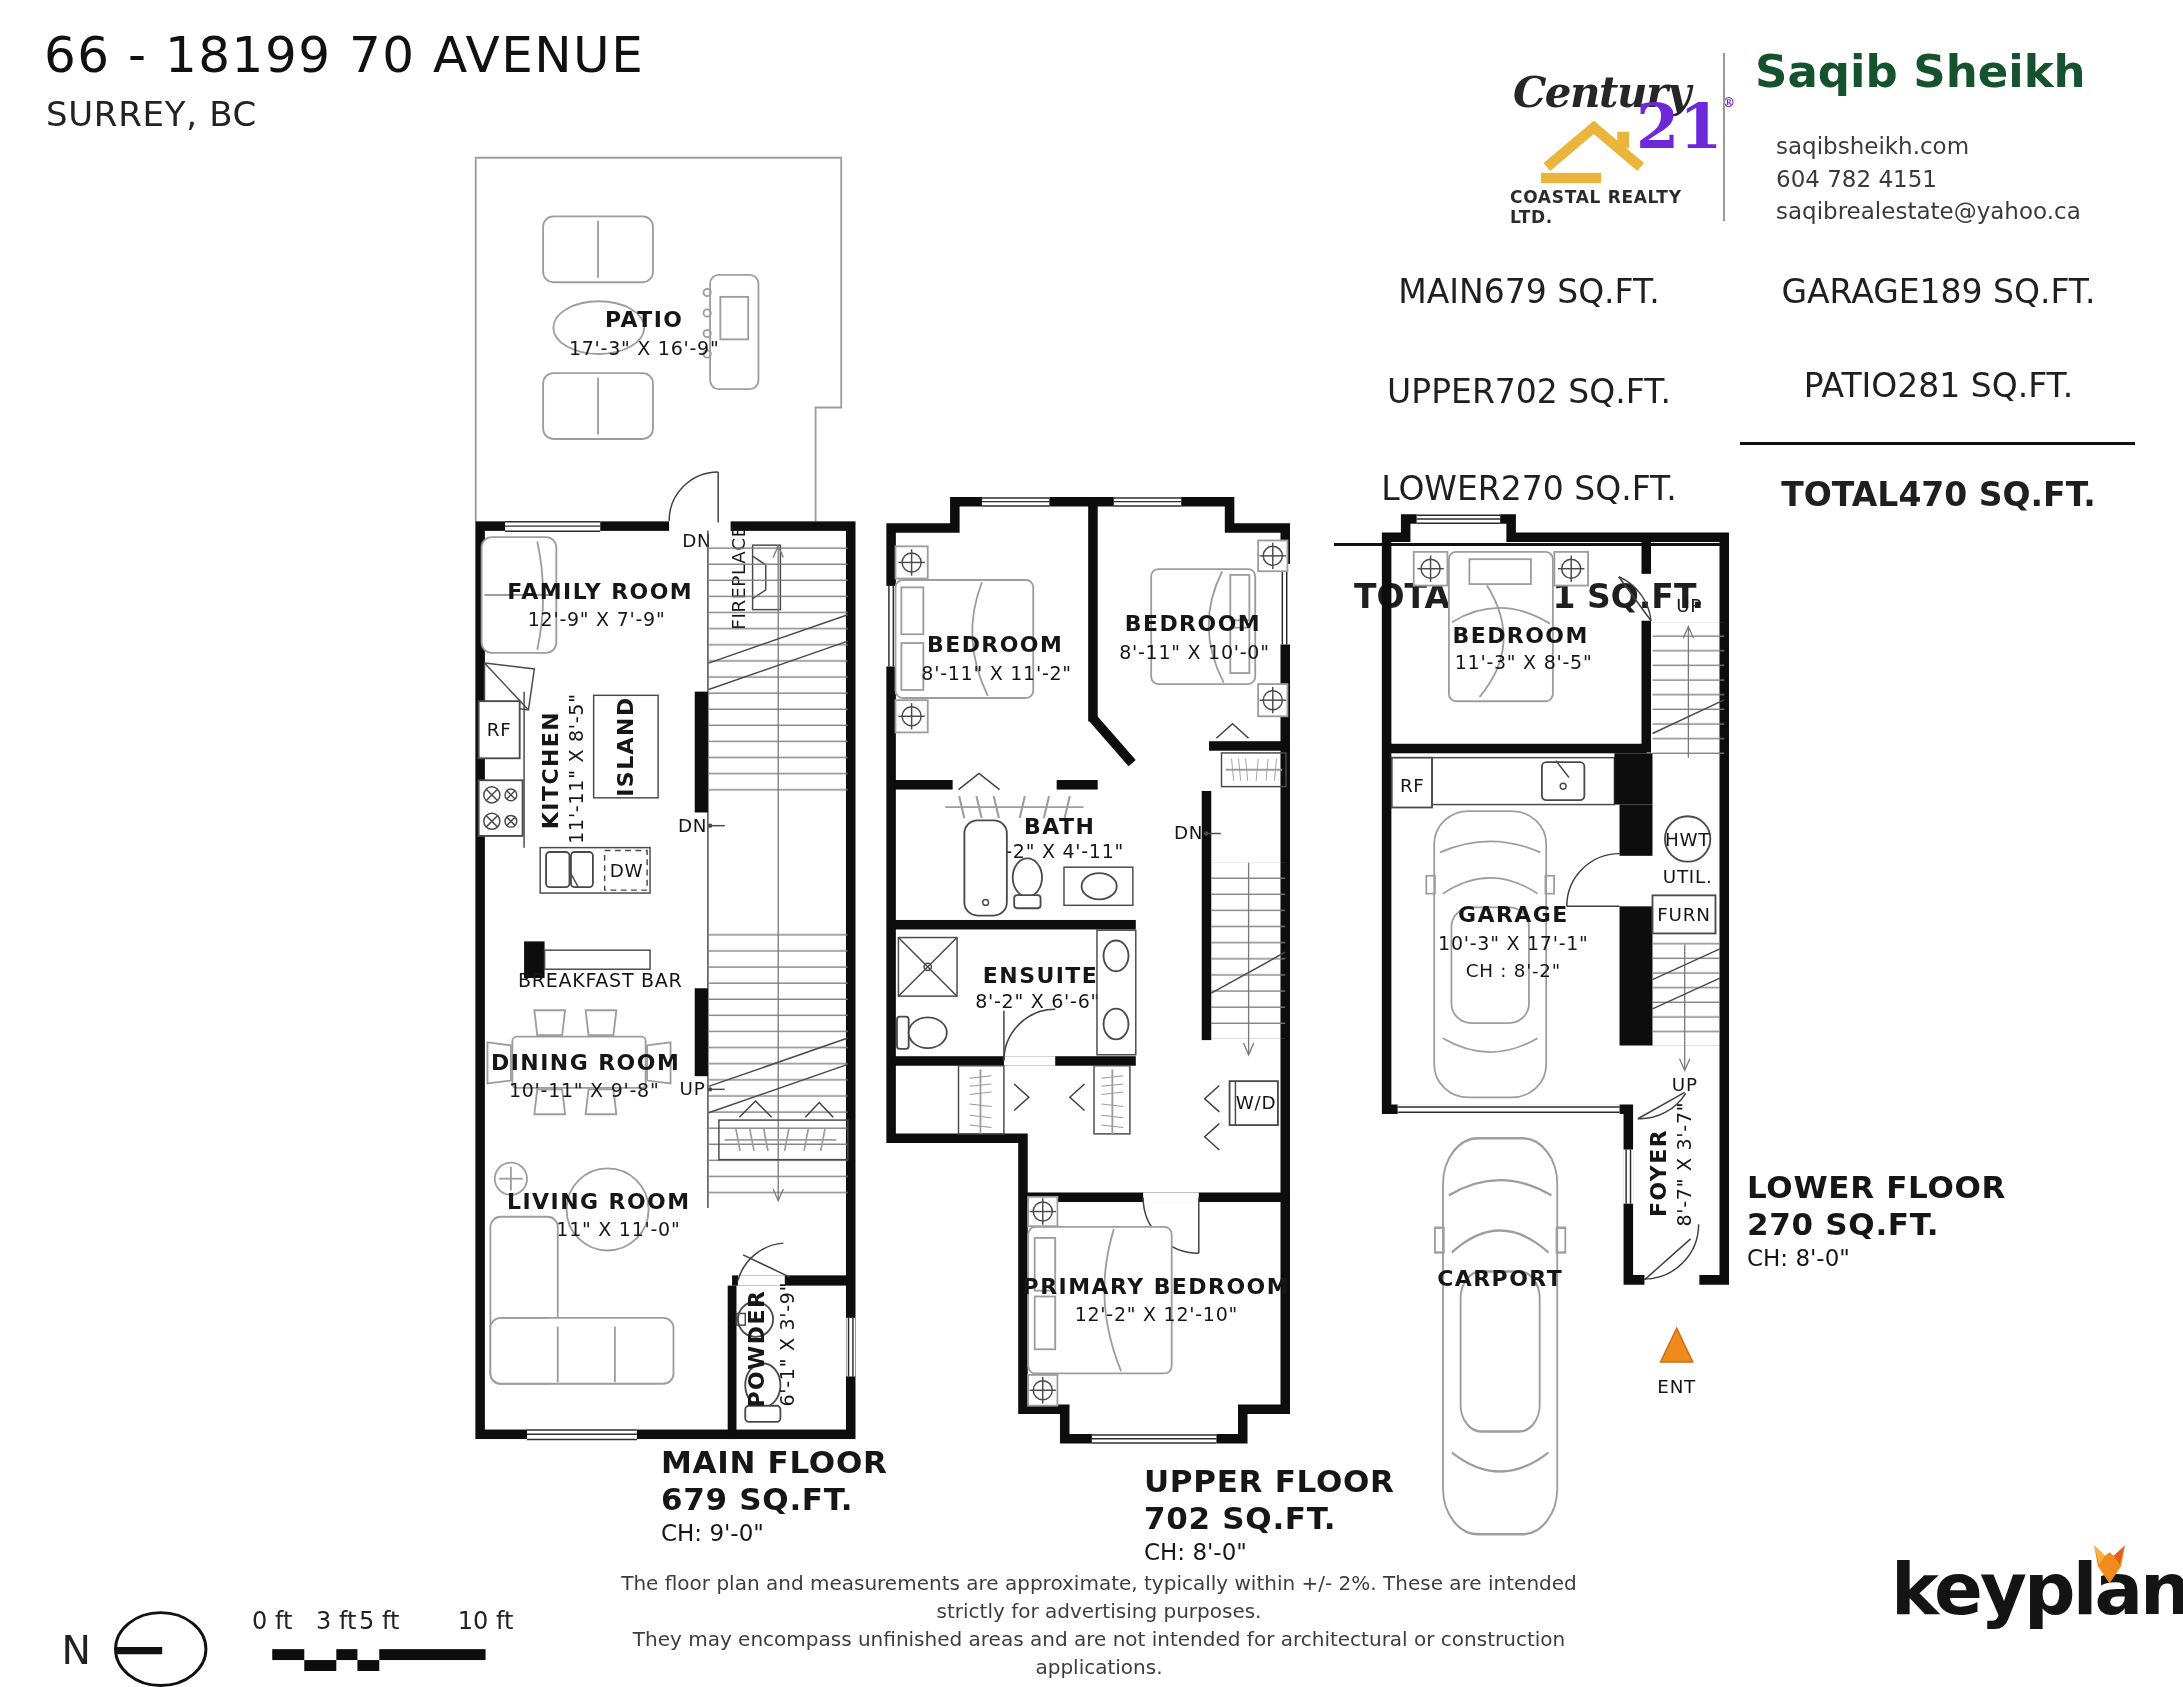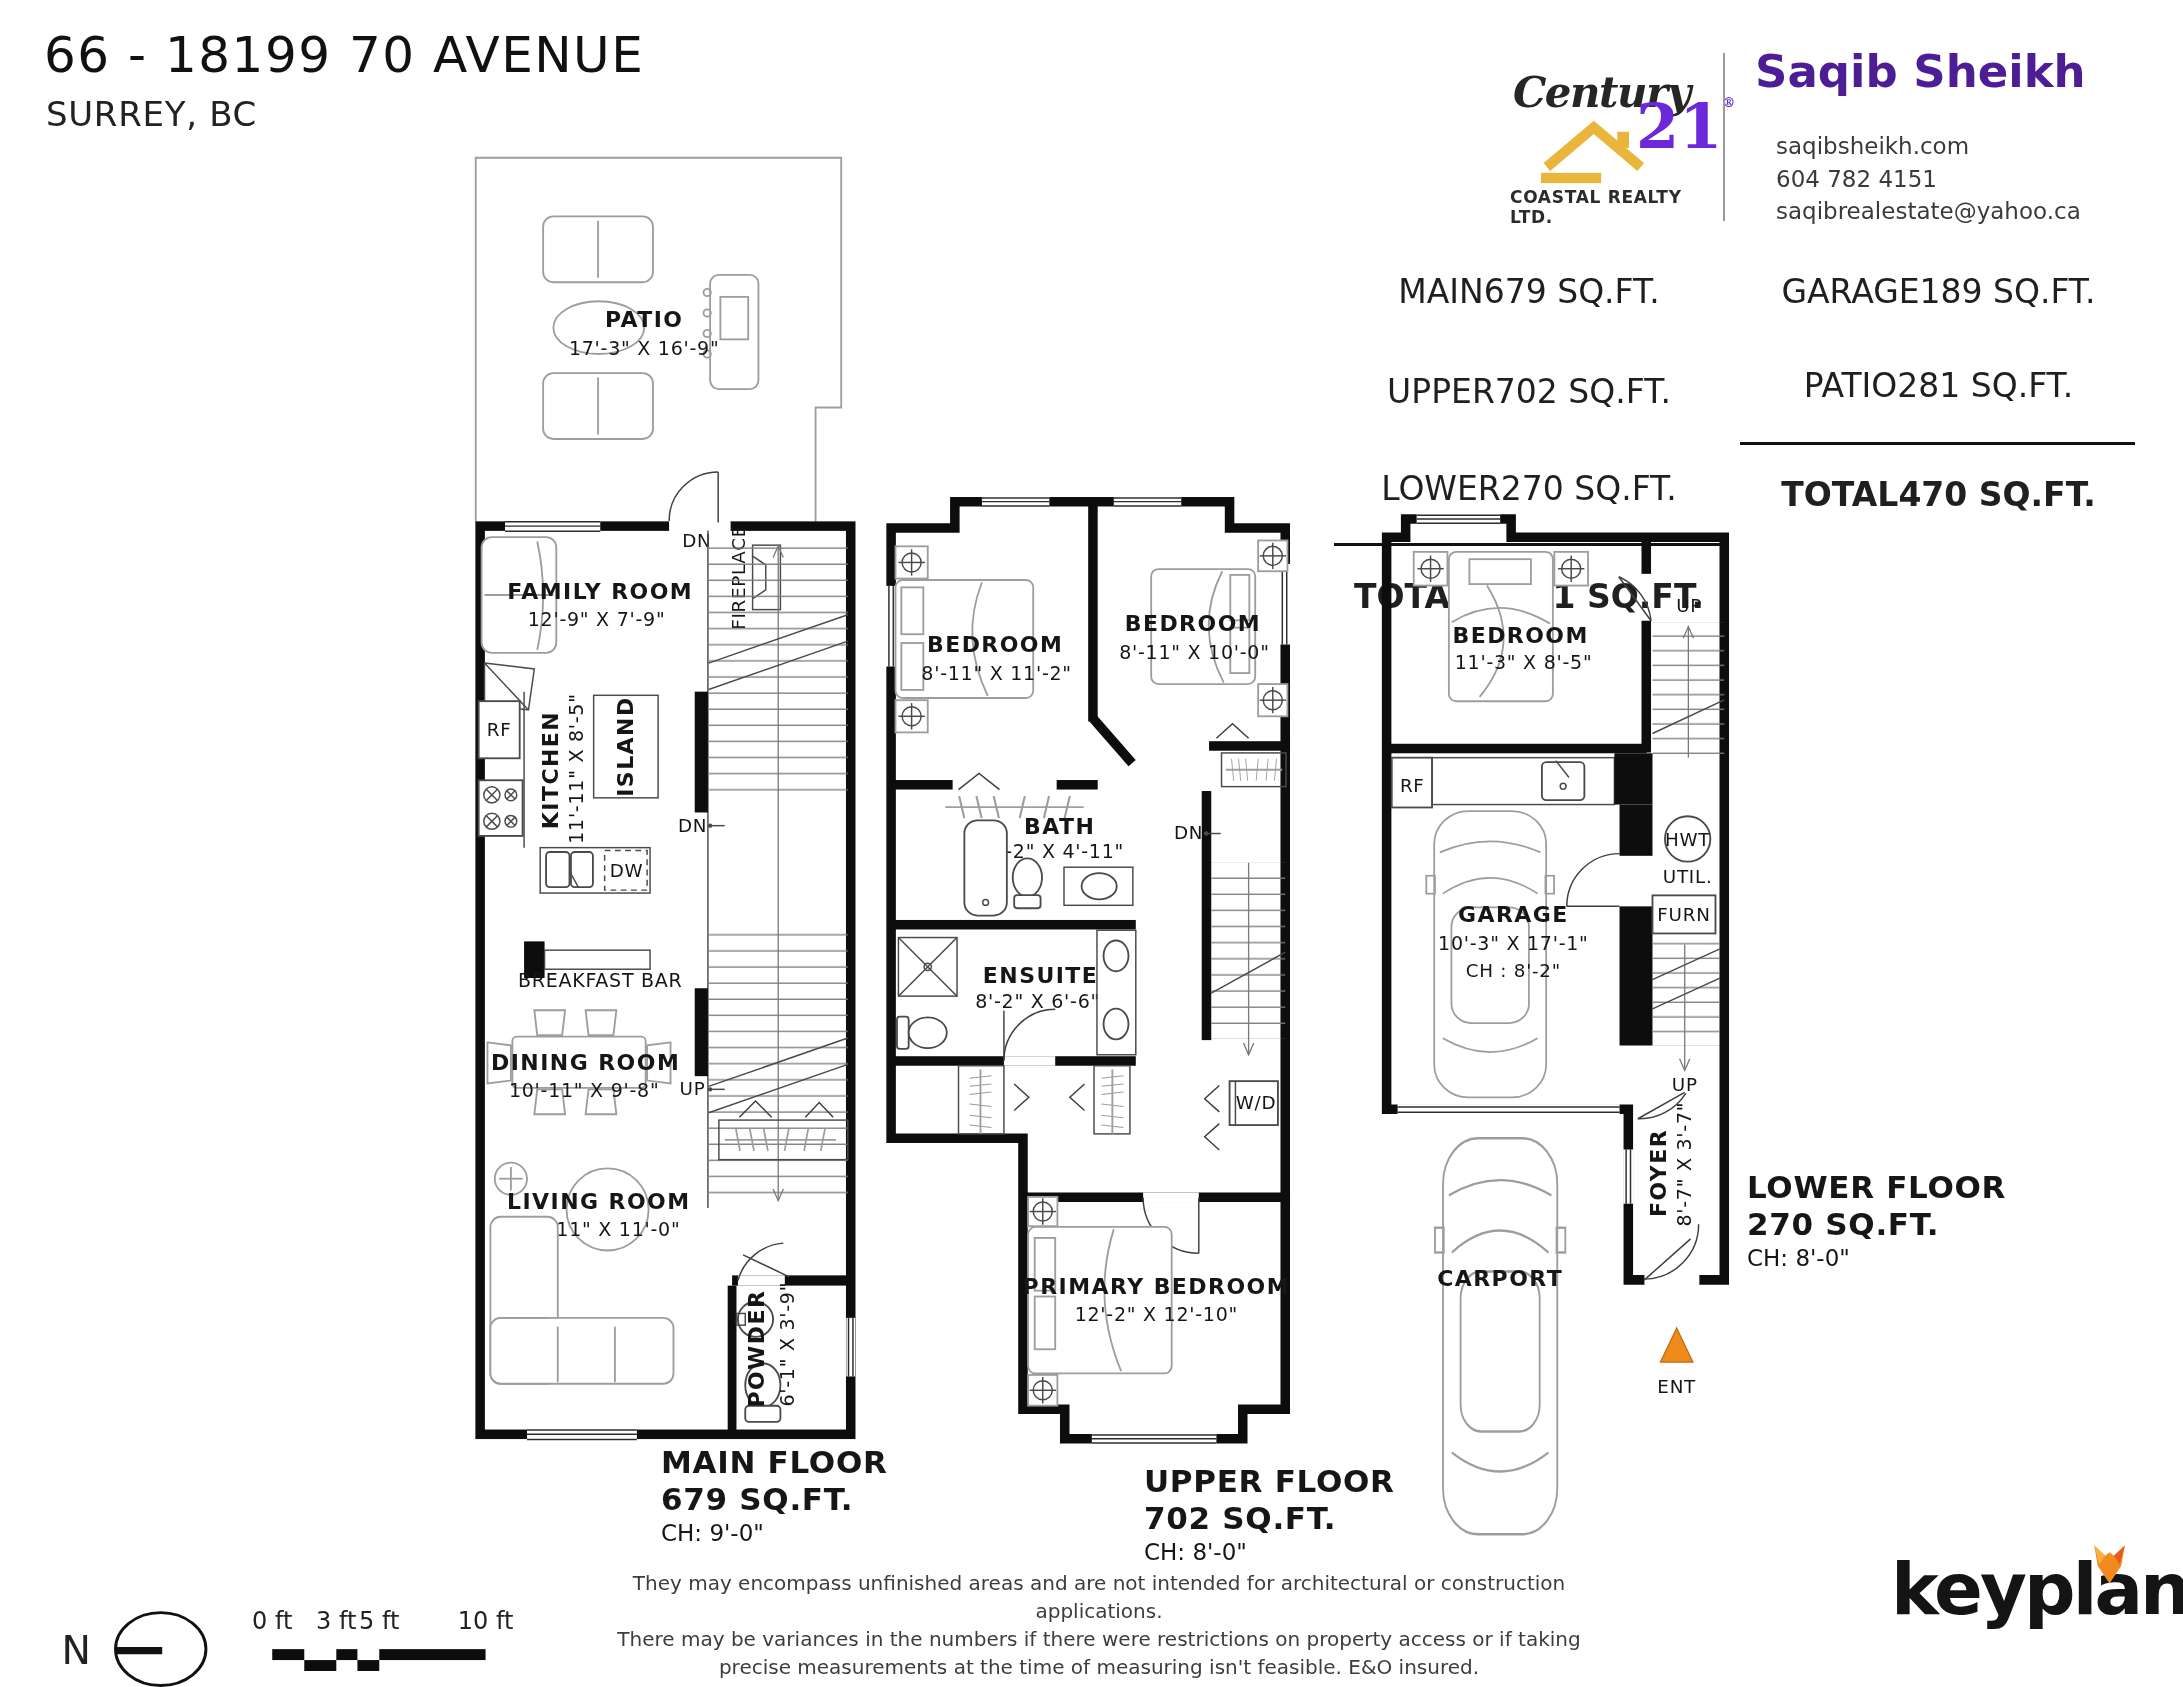--- a/index.html
+++ b/index.html
@@ -17,21 +17,21 @@
                font-size:42px;color:#262626;letter-spacing:-1.5px;position:absolute;left:2.9px;top:4.4px}
   .c21-num{font-family:"DejaVu Serif",serif;font-weight:700;font-size:62px;color:#6d28d9;
            position:absolute;left:126px;top:32px;line-height:1}
   .c21-num sup{font-size:13px;vertical-align:top}
   .c21-house{position:absolute;left:31px;top:50px}
   .c21-sub{position:absolute;left:0;top:123px;width:196px;text-align:left;font-size:17px;
            letter-spacing:0.7px;color:#2b2b2b;font-weight:600}
   .vdiv{left:1723px;top:53px;width:1.5px;height:168px;background:#9a9a9a}
 
   
-  .agent-name{left:1755px;top:45px;font-size:45px;font-weight:700;color:#4c1d95;letter-spacing:0}
+  .agent-name{left:1755px;top:45px;font-size:45px;font-weight:700;color:#14532d;letter-spacing:0}
   .agent-line{left:1776px;font-size:23px;color:#3a3a3a;font-weight:400}
 
   
   .trow{position:absolute;display:flex;justify-content:center;font-size:33px;color:#1f1f1f}
   .trow.bold{font-weight:700}
   .tdiv{position:absolute;height:2.9px;background:#111}
 
   
   .floor-label div:nth-child(1),.floor-label div:nth-child(2){font-size:31px;font-weight:600;letter-spacing:0.7px;line-height:37px;color:#161616}
   .floor-label div:nth-child(3){font-size:23px;font-weight:500;margin-top:2.2px;color:#161616}
@@ -595,20 +595,21 @@
   <text x="178" y="34" text-anchor="middle" style="font:400 33px 'DejaVu Sans';fill:#222">5 ft</text>
   <text x="324" y="34" text-anchor="middle" style="font:400 33px 'DejaVu Sans';fill:#222">10 ft</text>
   <rect x="31" y="62" width="44" height="15" fill="#0d0d0d"></rect>
   <rect x="119" y="62" width="29" height="15" fill="#0d0d0d"></rect>
   <rect x="178" y="62" width="146" height="15" fill="#0d0d0d"></rect>
   <rect x="75" y="77" width="44" height="15" fill="#0d0d0d"></rect>
   <rect x="148" y="77" width="30" height="15" fill="#0d0d0d"></rect>
 </svg>
 
 <div class="abs disclaimer">
+  <div>The floor plan and measurements are approximate, typically within +/- 2%. These are intended strictly for advertising purposes.</div>
   <div>They may encompass unfinished areas and are not intended for architectural or construction applications.</div>
   <div>There may be variances in the numbers if there were restrictions on property access or if taking precise measurements at the time of measuring isn't feasible. E&amp;O insured.</div>
 </div>
 
 <div class="abs keyplan">keyplan</div>
 <svg class="abs" style="left:2092px;top:1544px" width="35" height="44" viewBox="0 0 48 60">
   <path d="M3,2 L18,16 L24,11 L30,16 L45,2 L40,30 L24,54 L8,30 Z" fill="#F28A1E"></path>
   <path d="M3,2 L18,16 L10,28 Z" fill="#FBB040"></path>
   <path d="M45,2 L30,16 L38,28 Z" fill="#E85C1A"></path>
 </svg>

